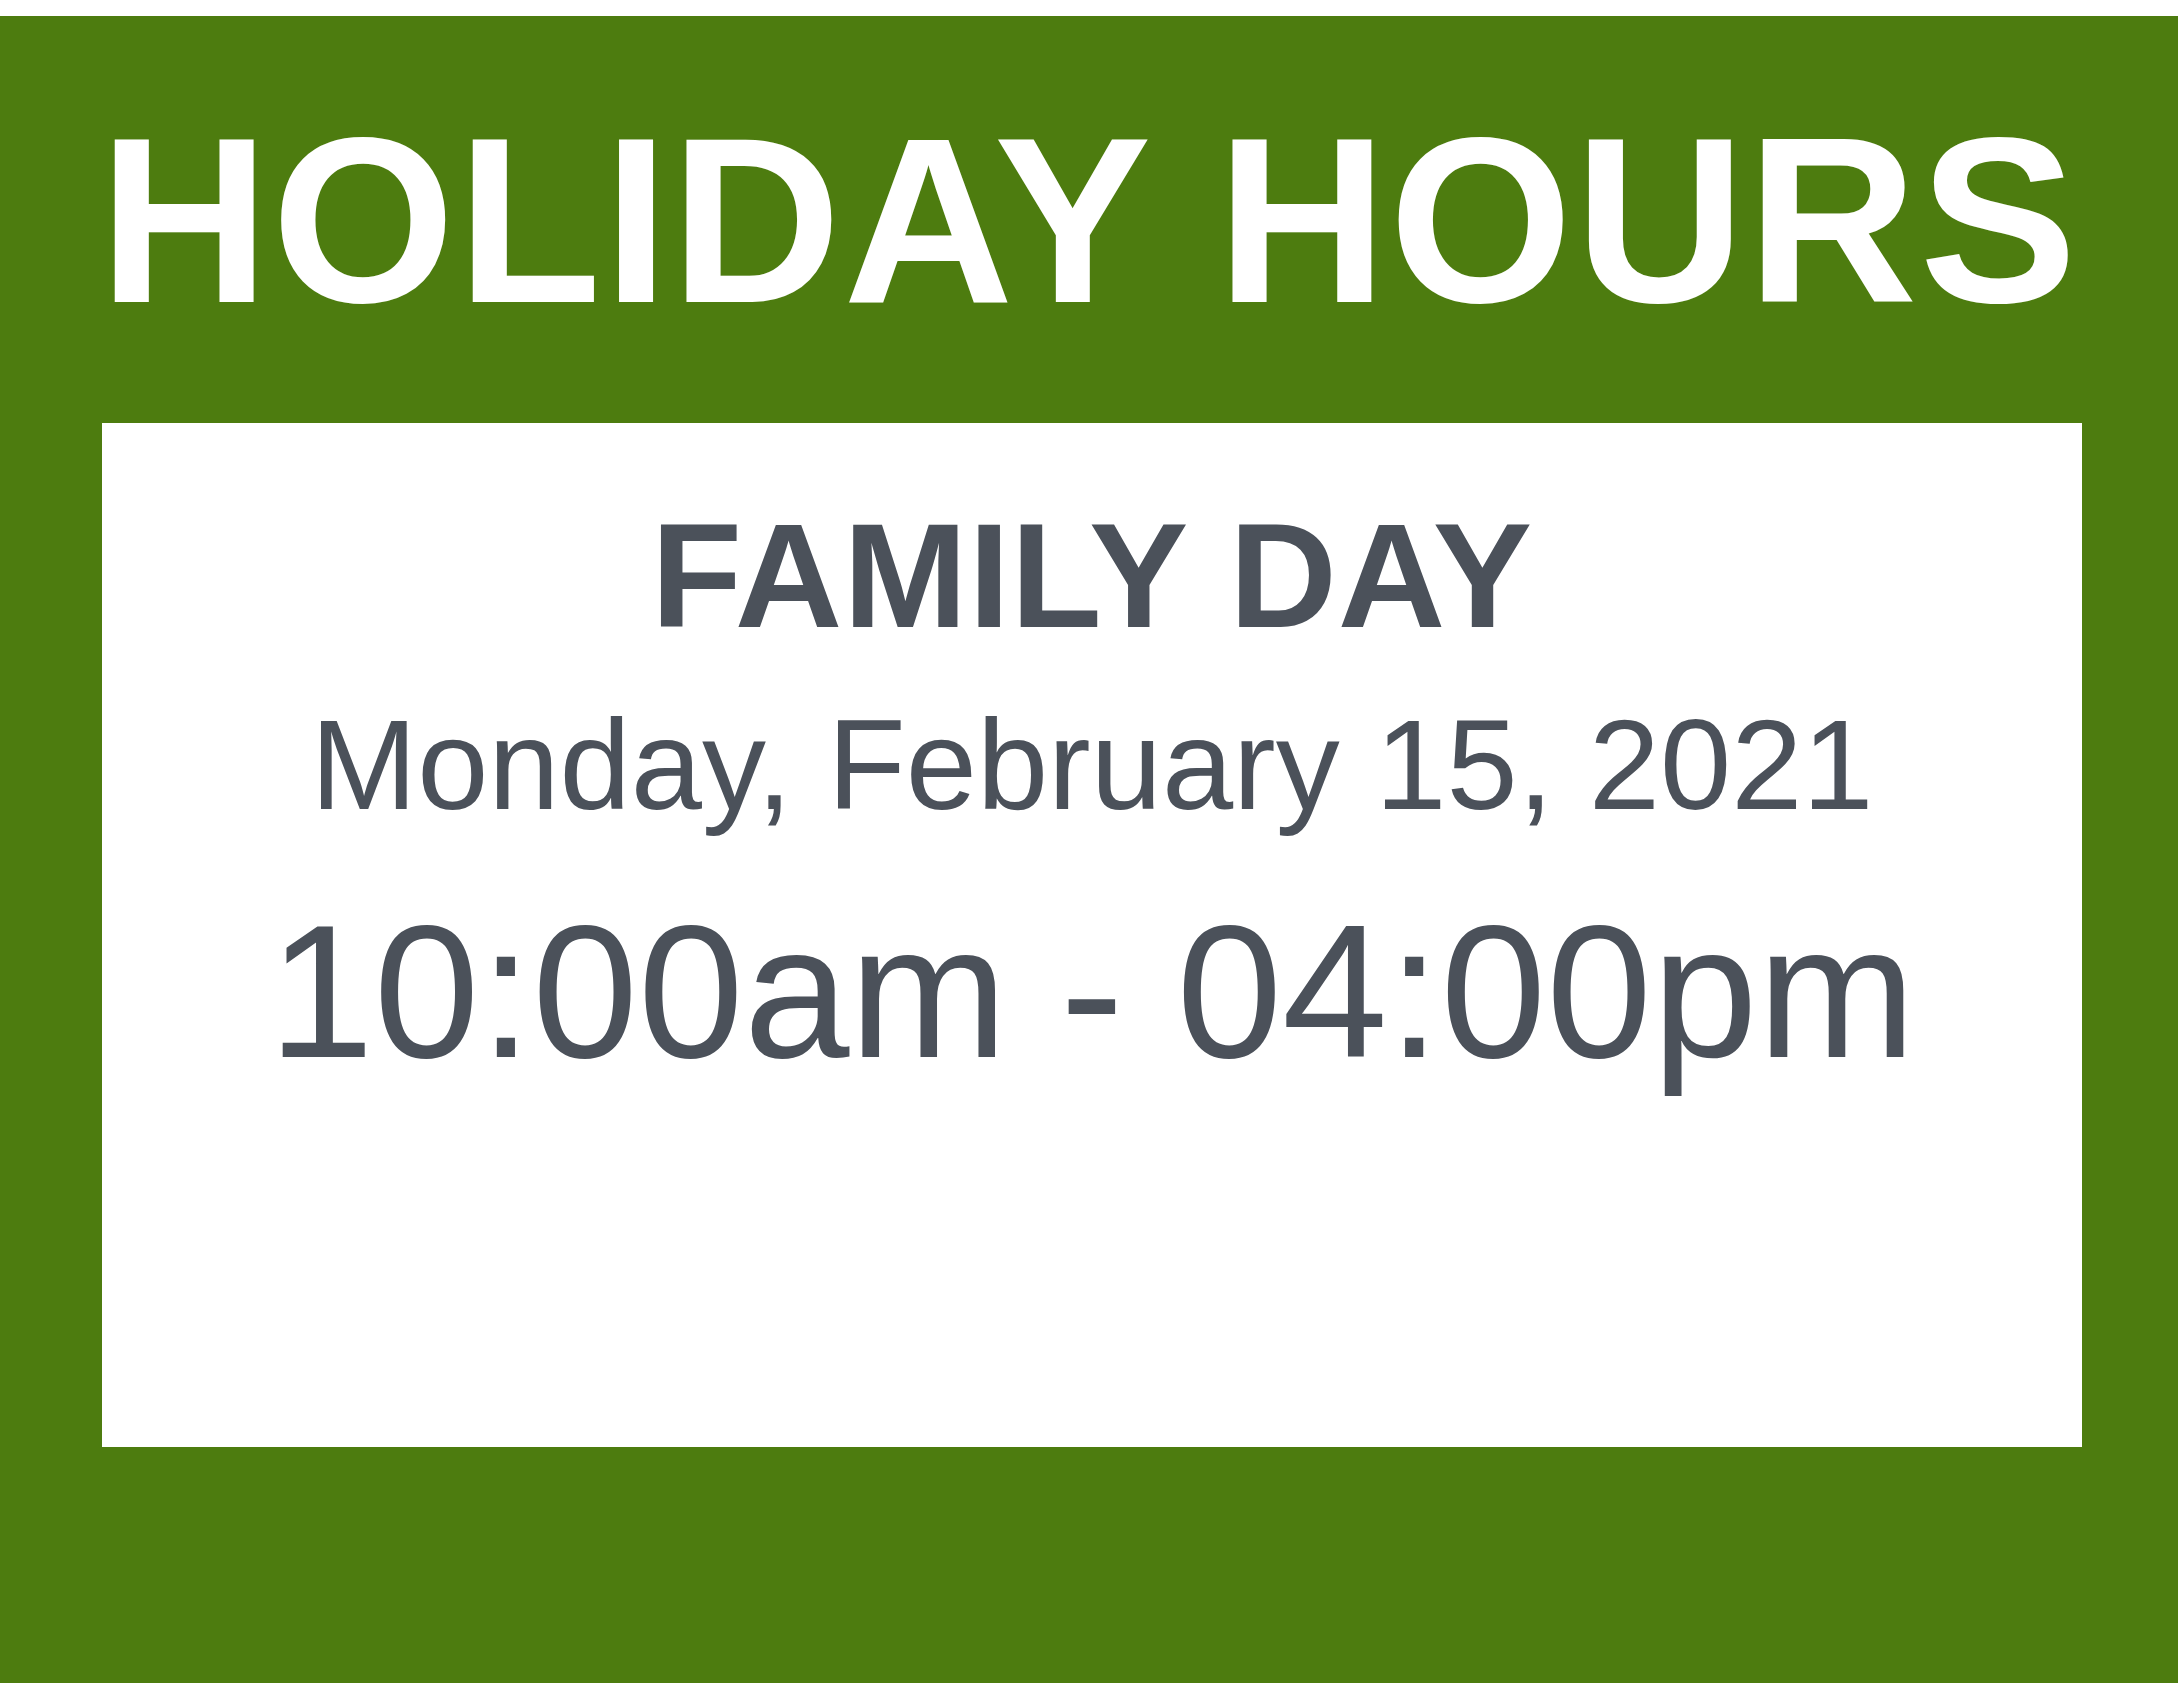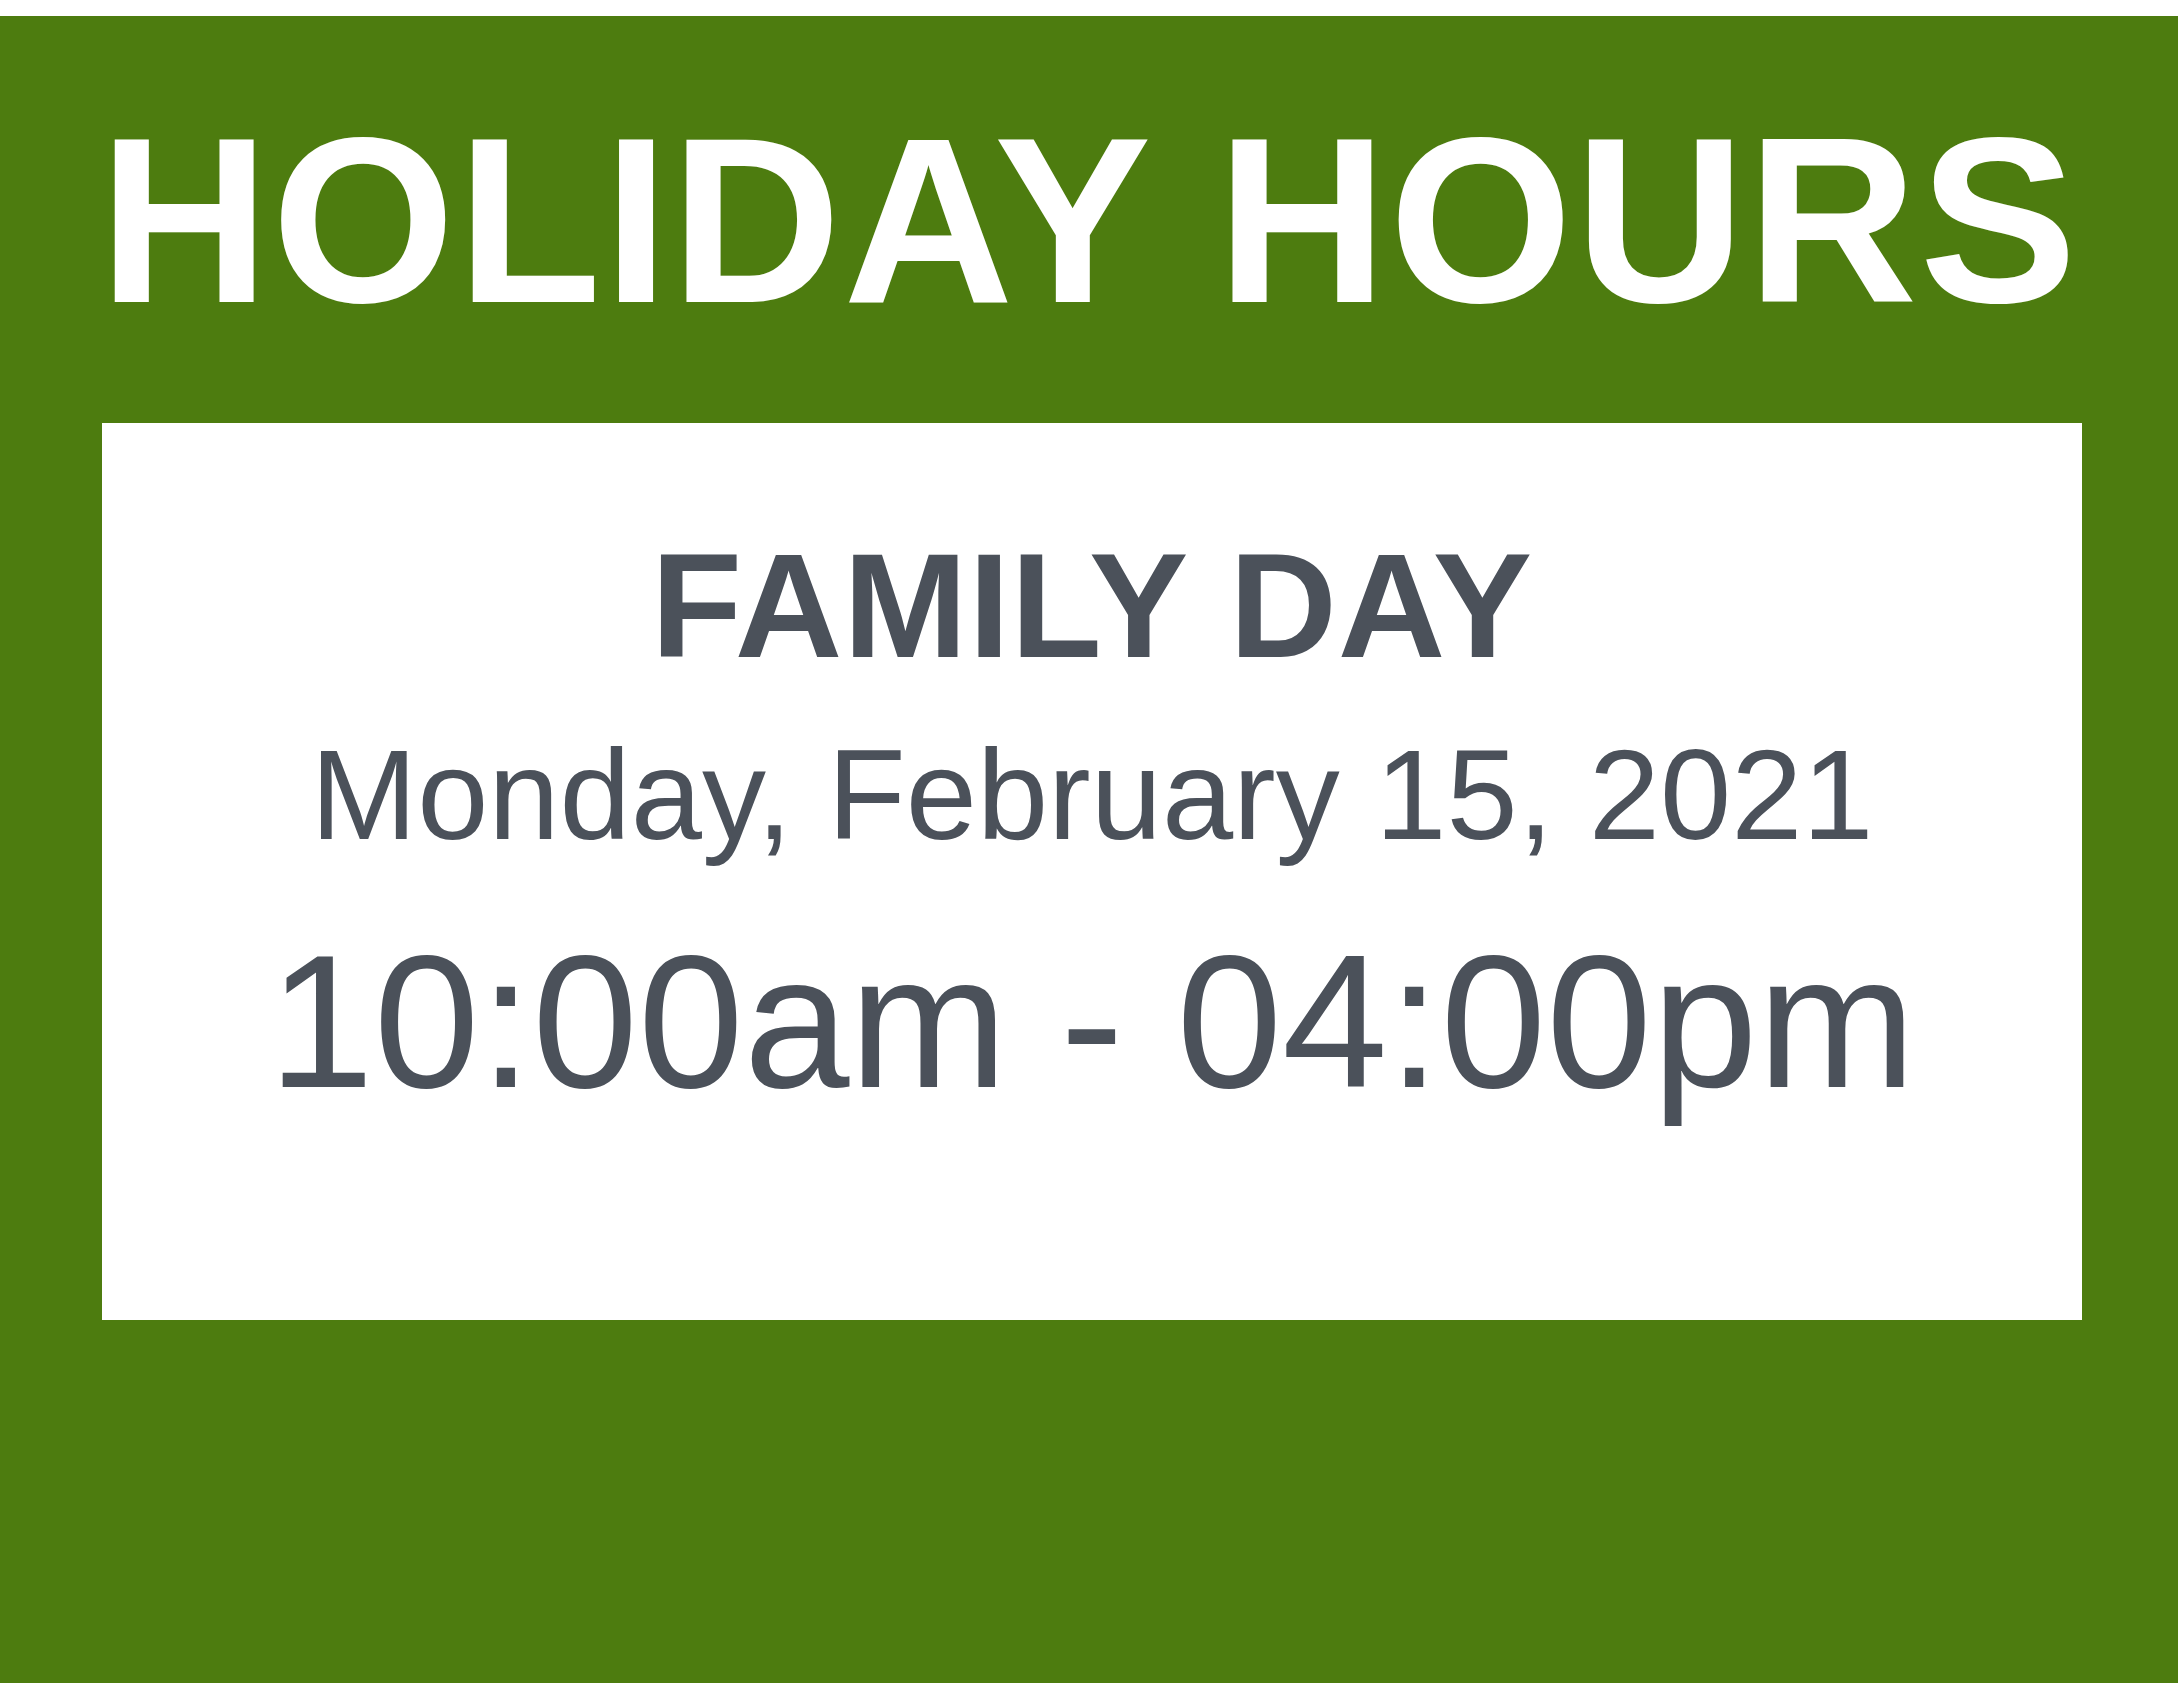--- a/index.html
+++ b/index.html
@@ -39,28 +39,28 @@
     white-space: nowrap;
     user-select: none;
   }
 
   
   .panel {
     position: absolute;
     left: 102px;
     top: 407px;
     width: 1980px;
-    height: 897px;
+    height: 1024px;
     background: #ffffff;
     box-sizing: border-box;
     display: flex;
     flex-direction: column;
     align-items: center;
     justify-content: flex-start;
-    padding-top: 108px;
+    padding-top: 78px;
   }
 
   .panel-occasion {
     color: #4b515a;
     font-weight: bold;
     font-size: 149px;
     line-height: 1;
     letter-spacing: 1px;
     white-space: nowrap;
     text-align: center;

